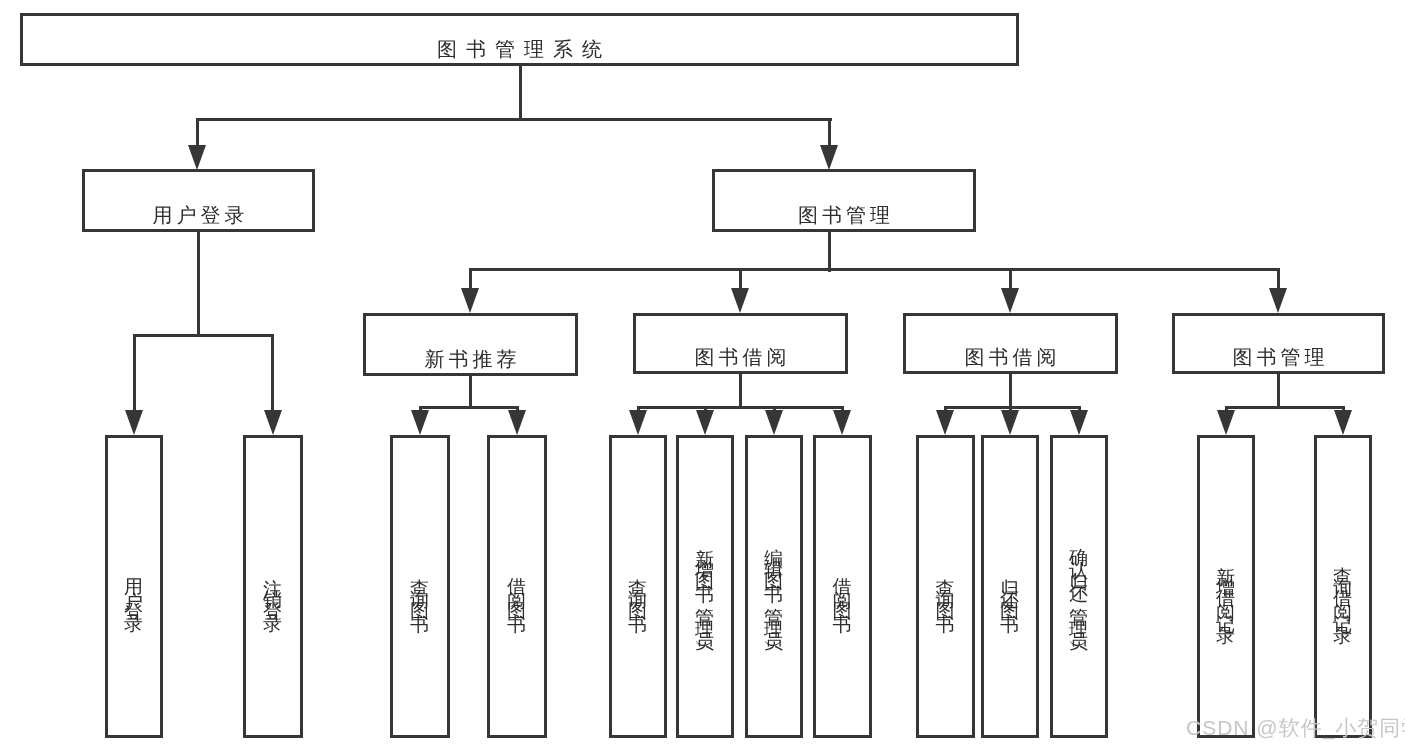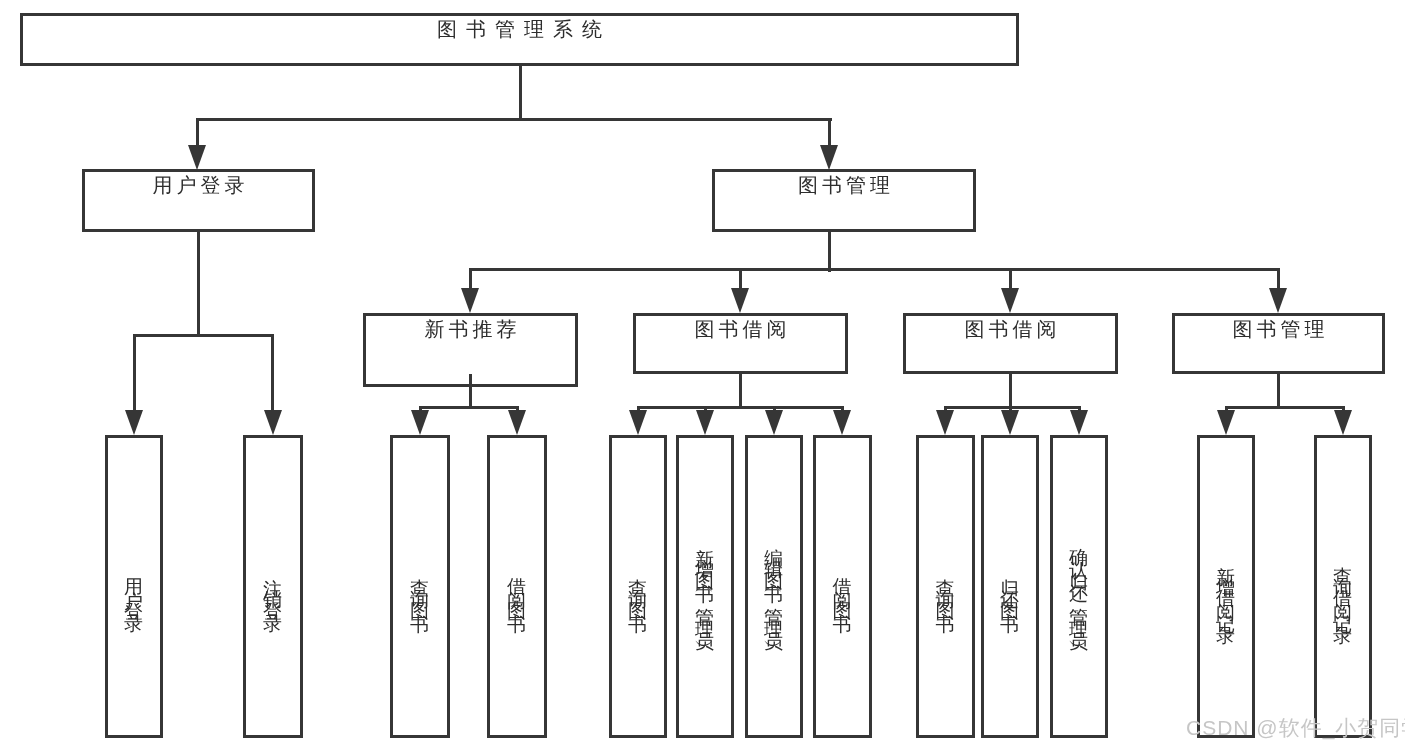--- a/index.html
+++ b/index.html
@@ -14,21 +14,21 @@
     background:var(--bg);
     font-family:"Liberation Sans","DejaVu Sans",sans-serif;
     overflow:hidden;
   }
   
   .hbox{
     position:absolute;
     box-sizing:border-box;
     border:3px solid var(--line);
     background:#fff;
-    display:flex;align-items:flex-start;justify-content:center;
+    display:flex;align-items:flex-end;justify-content:center;
     font-size:20px;letter-spacing:4px;text-indent:4px;
     color:var(--text);
     white-space:nowrap;
   }
   .hbox.root{letter-spacing:9px;text-indent:9px;}
   
   .vbox{
     position:absolute;
     top:435px;height:303px;
     box-sizing:border-box;
@@ -98,21 +98,21 @@
   <div class="hline" style="left:469px;top:268px;width:811px;"></div>
   <div class="vline" style="left:469px;top:268px;height:22px;"></div>
   <div class="arr" style="left:461px;top:288px;"></div>
   <div class="vline" style="left:739px;top:268px;height:22px;"></div>
   <div class="arr" style="left:731px;top:288px;"></div>
   <div class="vline" style="left:1009px;top:268px;height:22px;"></div>
   <div class="arr" style="left:1001px;top:288px;"></div>
   <div class="vline" style="left:1277px;top:268px;height:22px;"></div>
   <div class="arr" style="left:1269px;top:288px;"></div>
 
-  <div class="hbox" style="left:363px;top:313px;width:215px;height:74px;">
+  <div class="hbox" style="left:363px;top:313px;width:215px;height:63px;">
     <span>新书推荐</span>
   </div>
   <div class="hbox" style="left:633px;top:313px;width:215px;height:61px;">
     <span>图书借阅</span>
   </div>
   <div class="hbox" style="left:903px;top:313px;width:215px;height:61px;">
     <span>图书借阅</span>
   </div>
   <div class="hbox" style="left:1172px;top:313px;width:213px;height:61px;">
     <span>图书管理</span>

